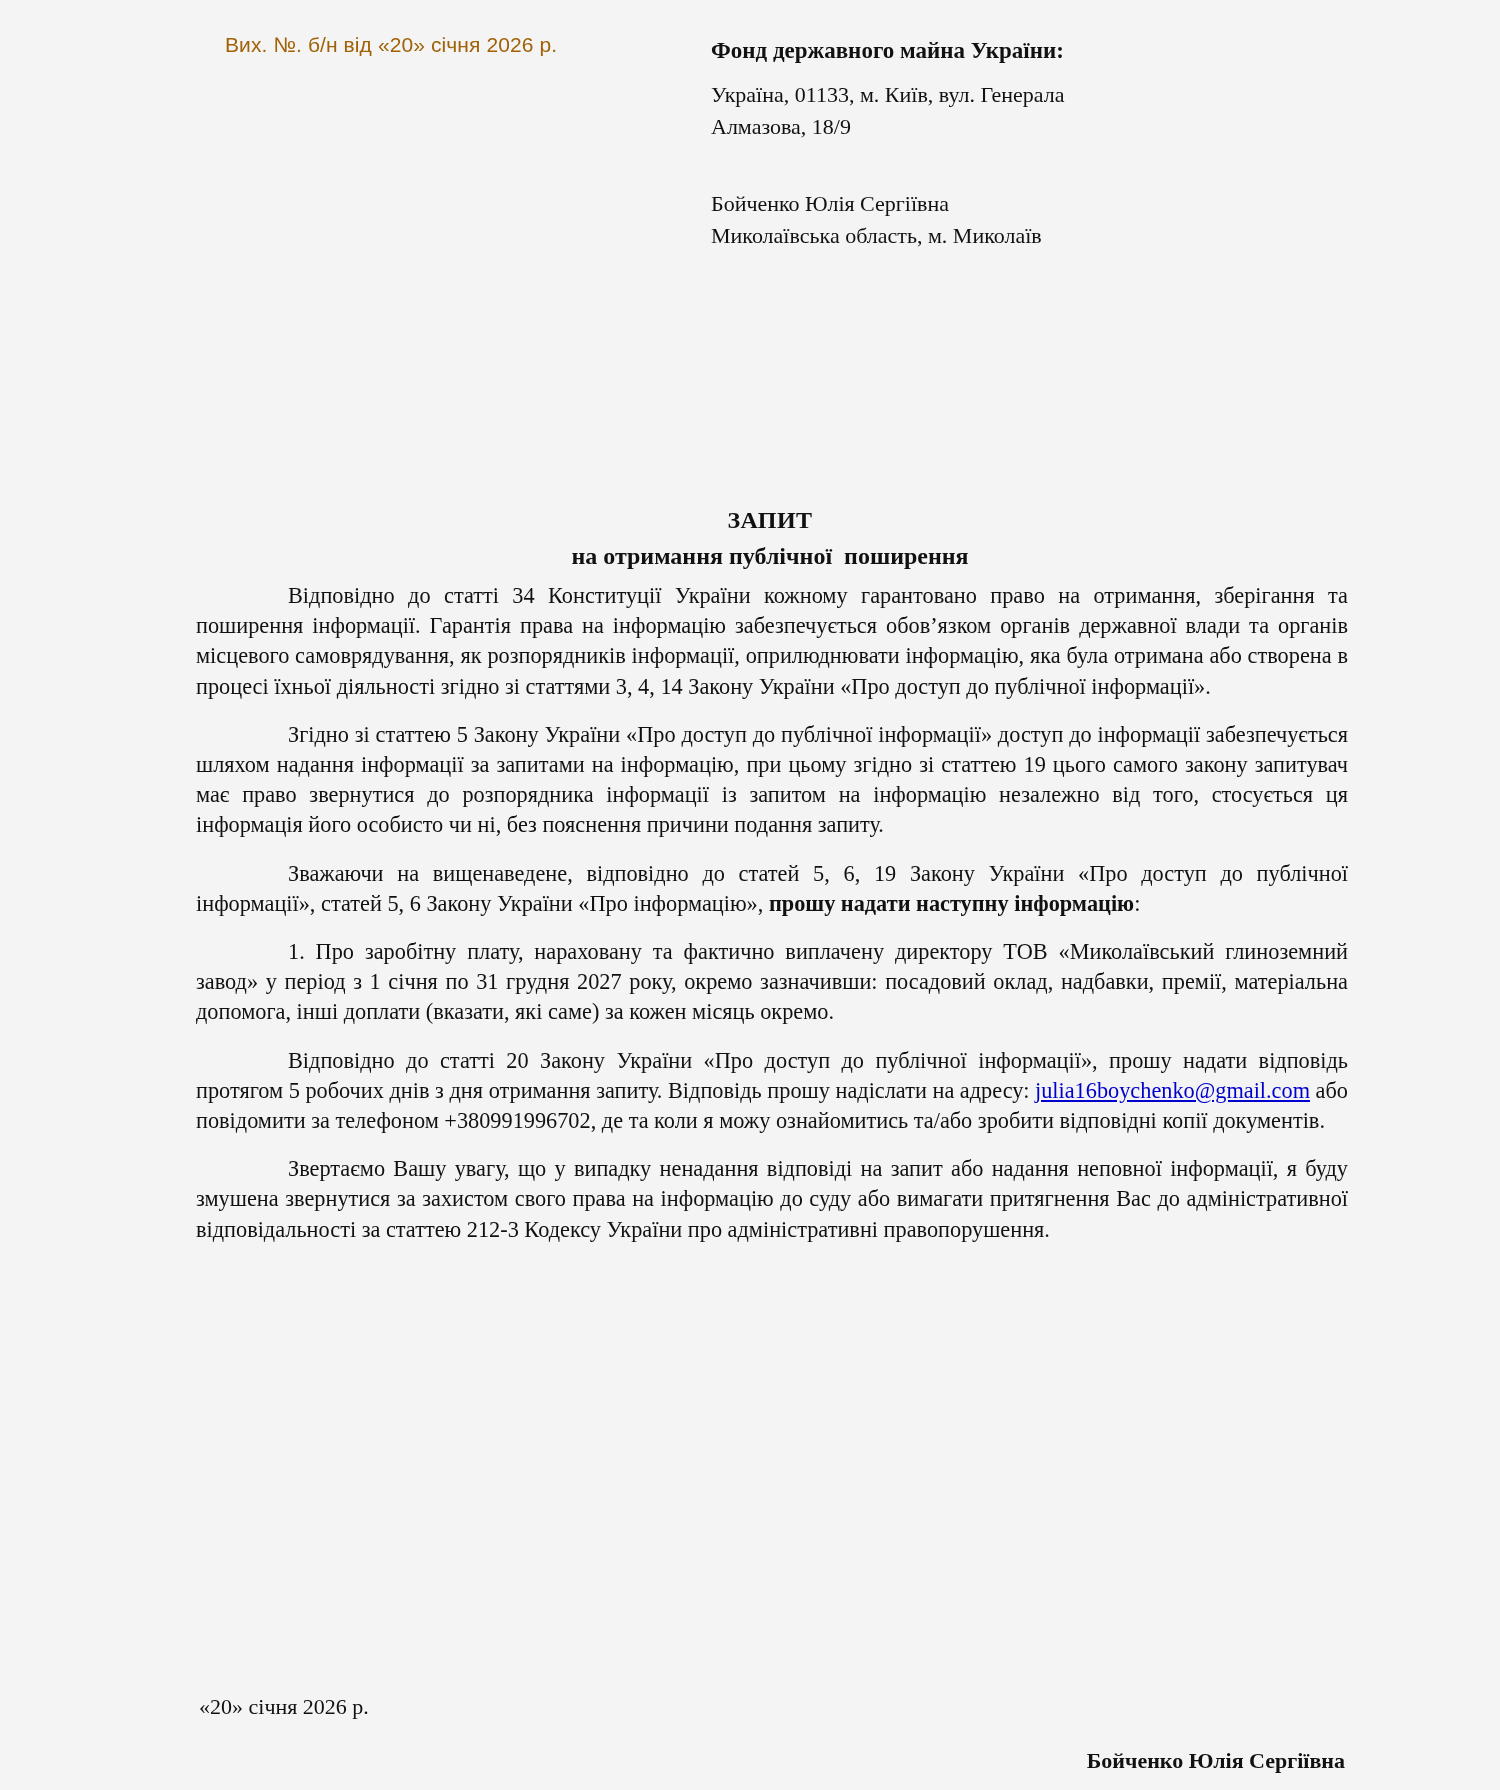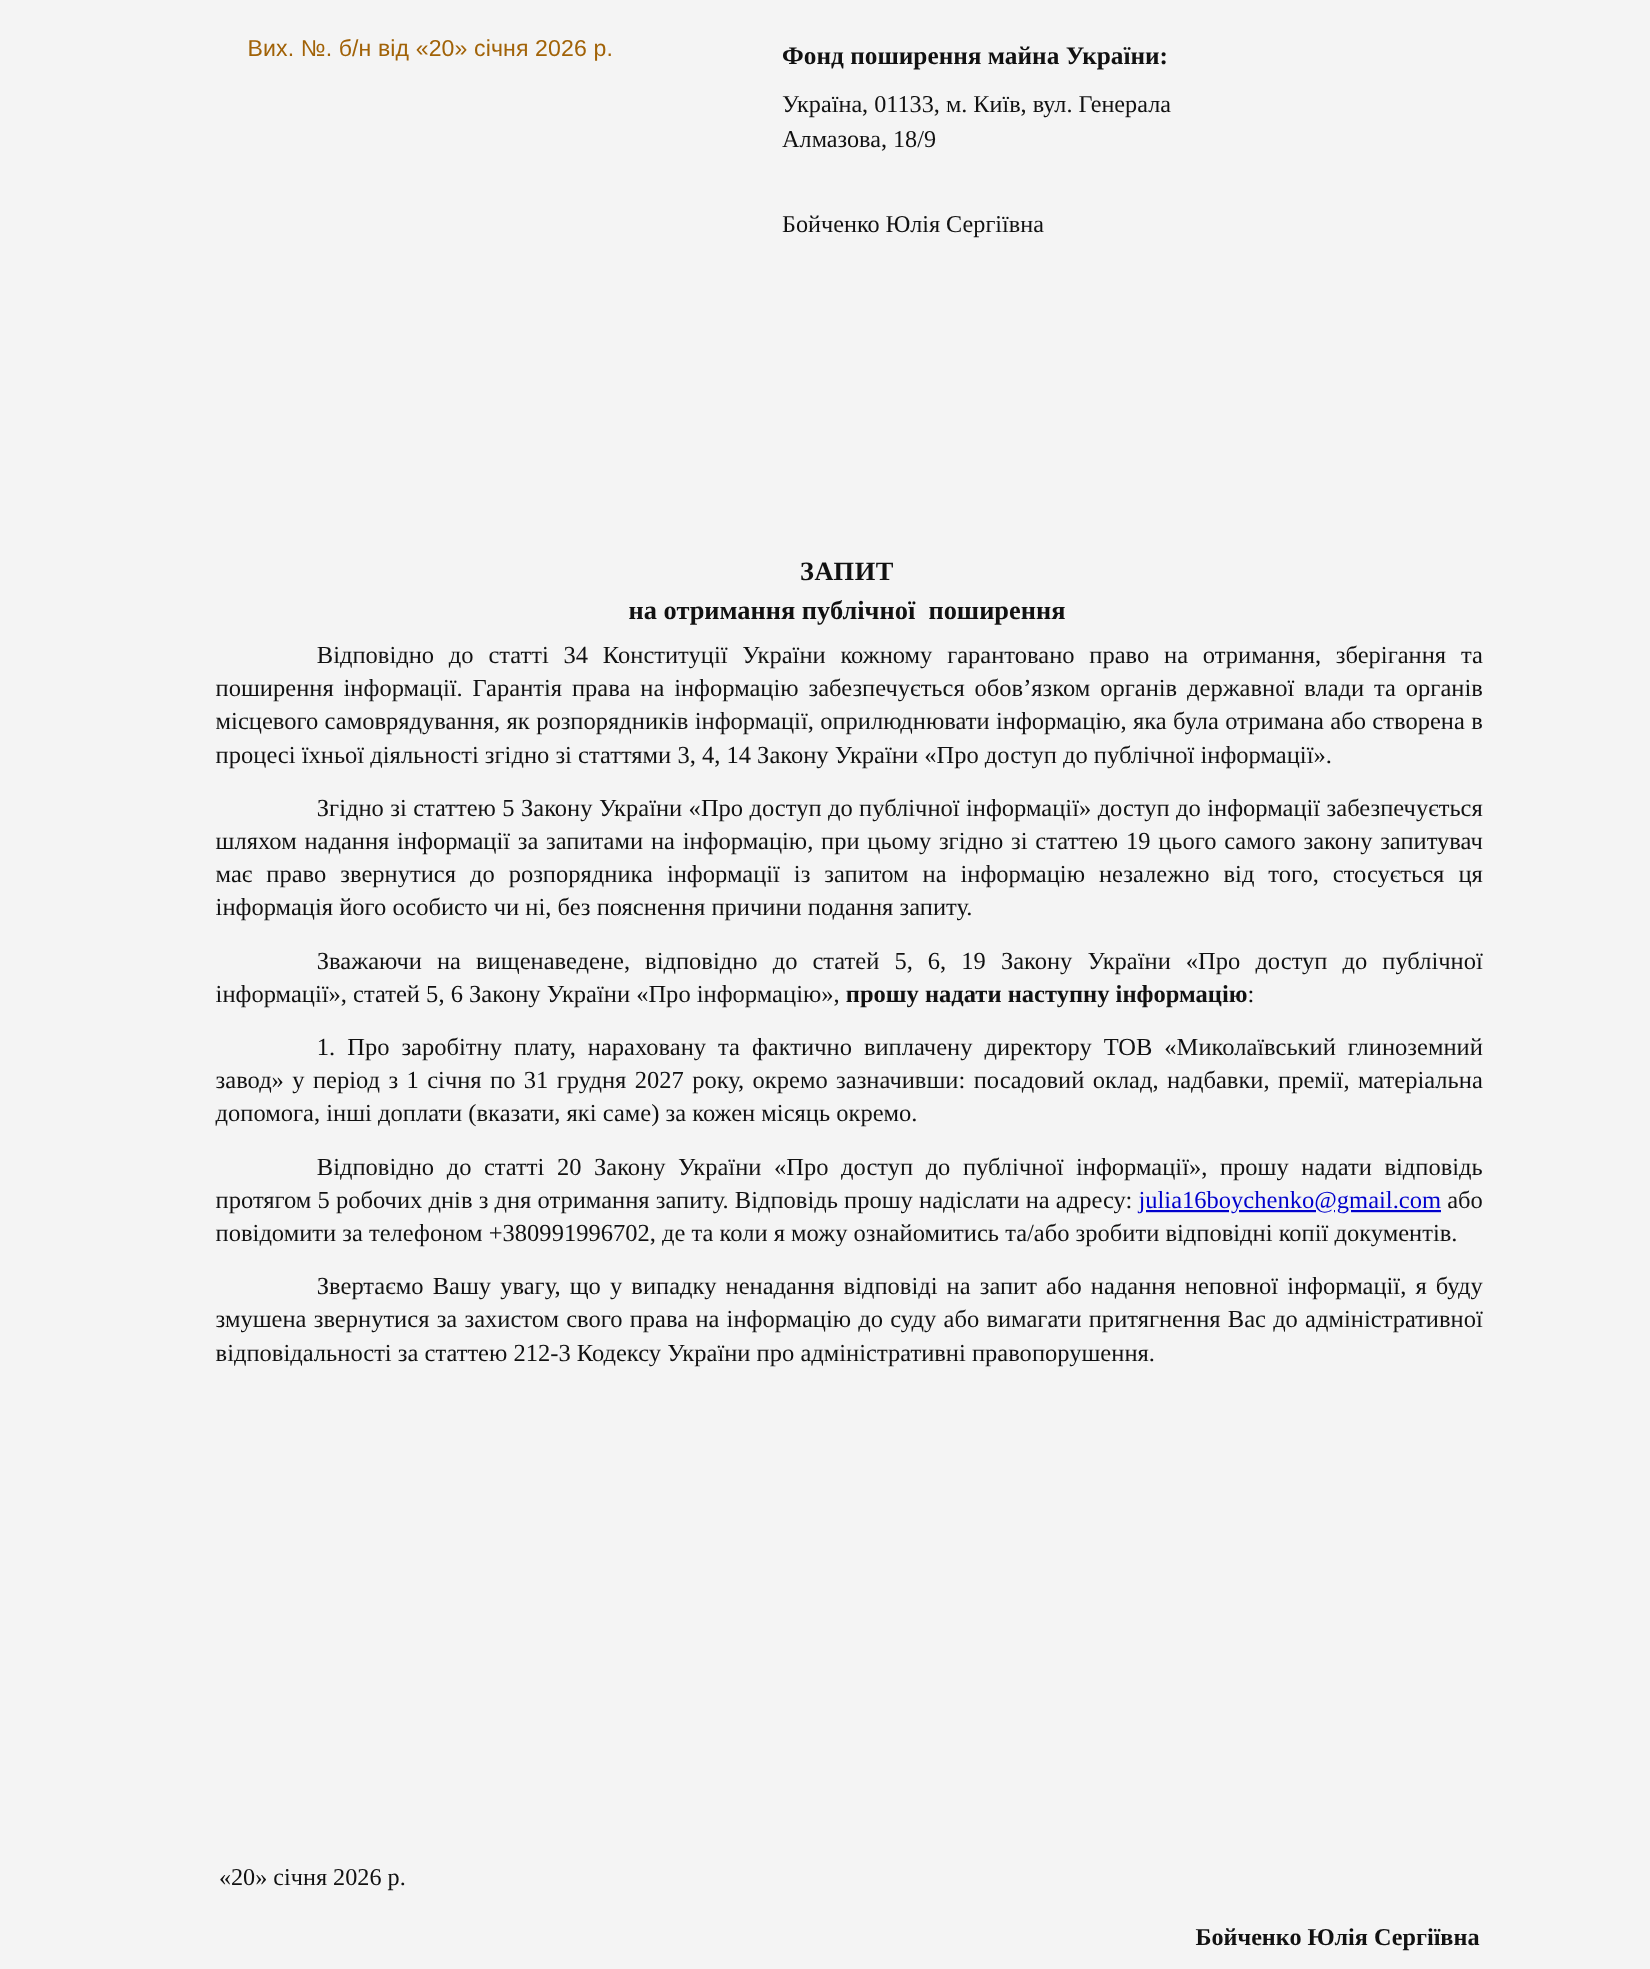--- a/index.html
+++ b/index.html
@@ -132,26 +132,27 @@
   }
 </style>
 </head>
 <body>
 
 <div class="page">
 
   <div class="outgoing-line">Вих. №. б/н  від «20» січня 2026 р.</div>
 
   <div class="addressee-block">
-    <p class="addressee-org">Фонд поширення майна України:</p>
+    <p class="addressee-org">Фонд державного майна України:</p>
     <p class="addressee-addr">Україна, 01133, м. Київ, вул. Генерала Алмазова, 18/9</p>
   </div>
 
   <div class="requester-block">
     <p>Бойченко Юлія Сергіївна</p>
+    <p>Миколаївська область, м. Миколаїв</p>
   </div>
 
   <div class="doc-title">
     <div class="t1">ЗАПИТ</div>
     <div class="t2">на отримання публічної  поширення</div>
   </div>
 
   <div class="body-wrap">
 
     <p class="para">Відповідно до статті 34 Конституції України кожному гарантовано право на отримання, зберігання та поширення інформації. Гарантія права на інформацію забезпечується обов’язком органів державної влади та органів місцевого самоврядування, як розпорядників інформації, оприлюднювати інформацію, яка була отримана або створена в процесі їхньої діяльності згідно зі статтями 3, 4, 14 Закону України «Про доступ до публічної інформації».</p>

